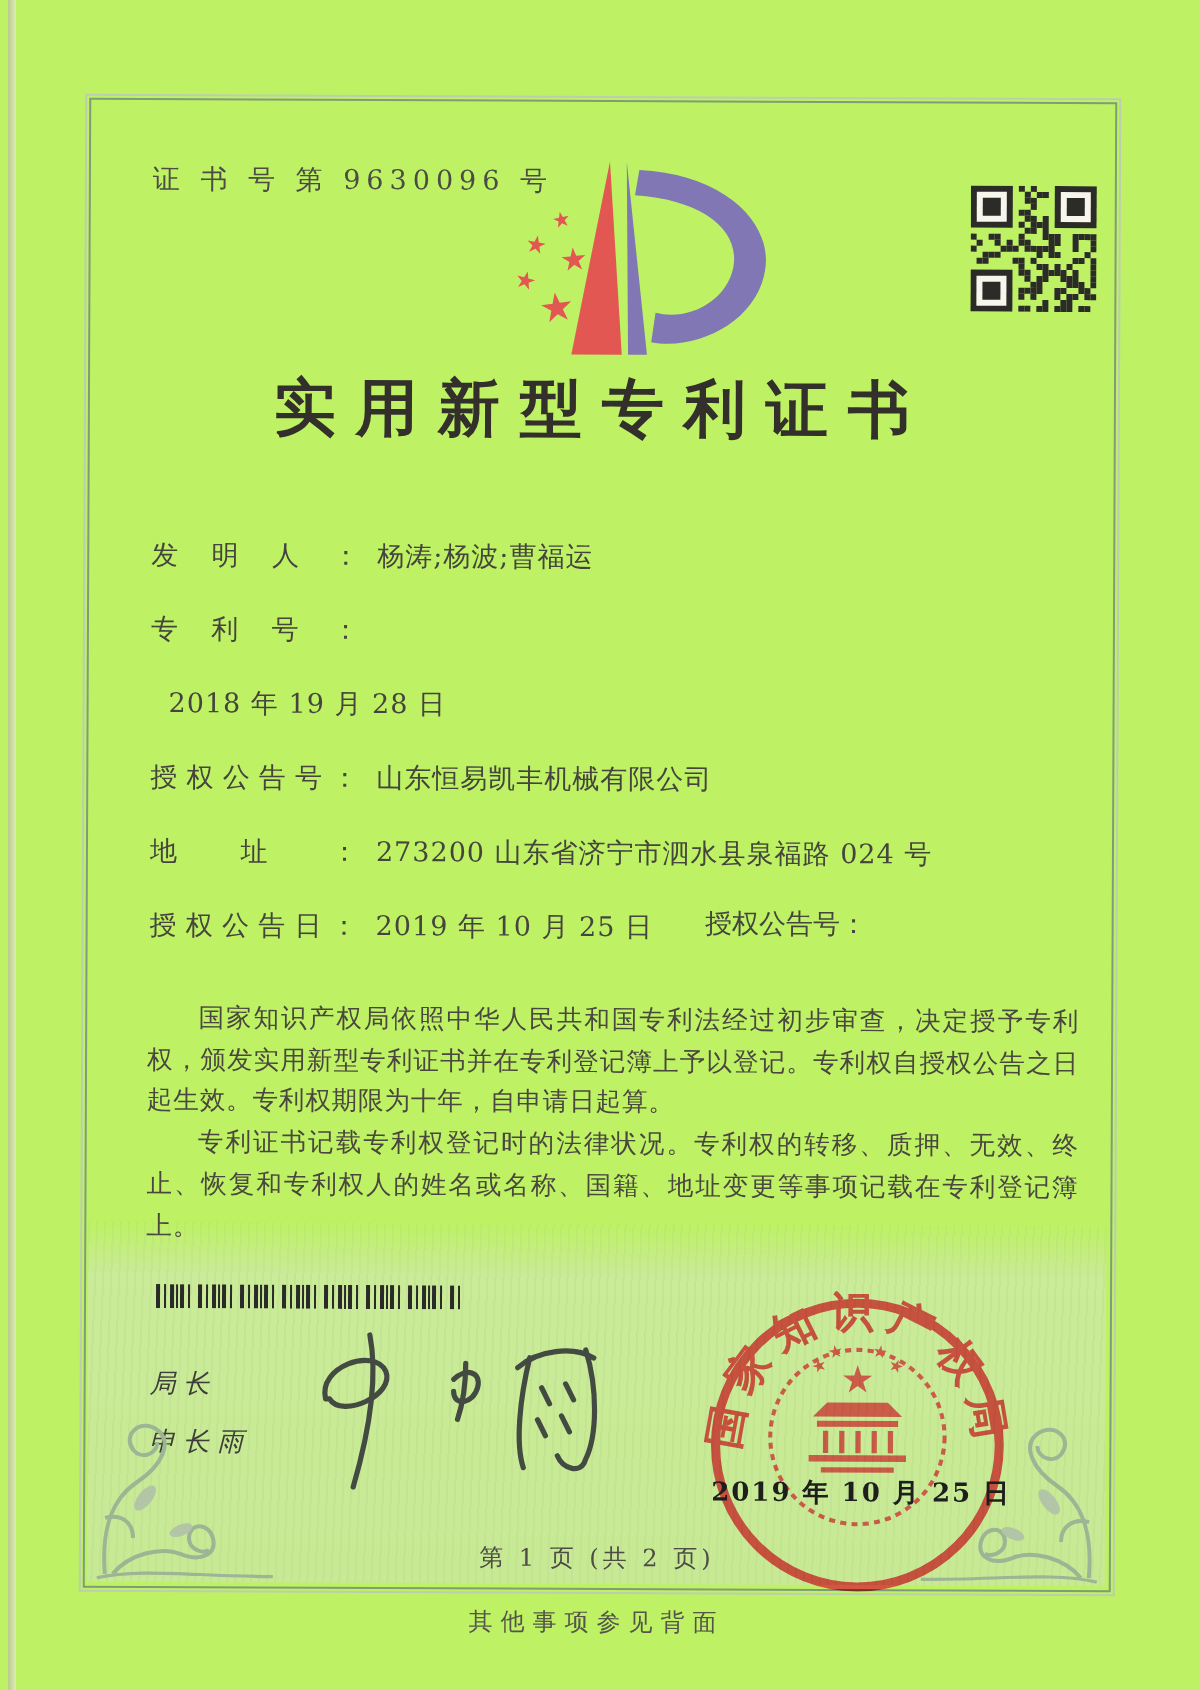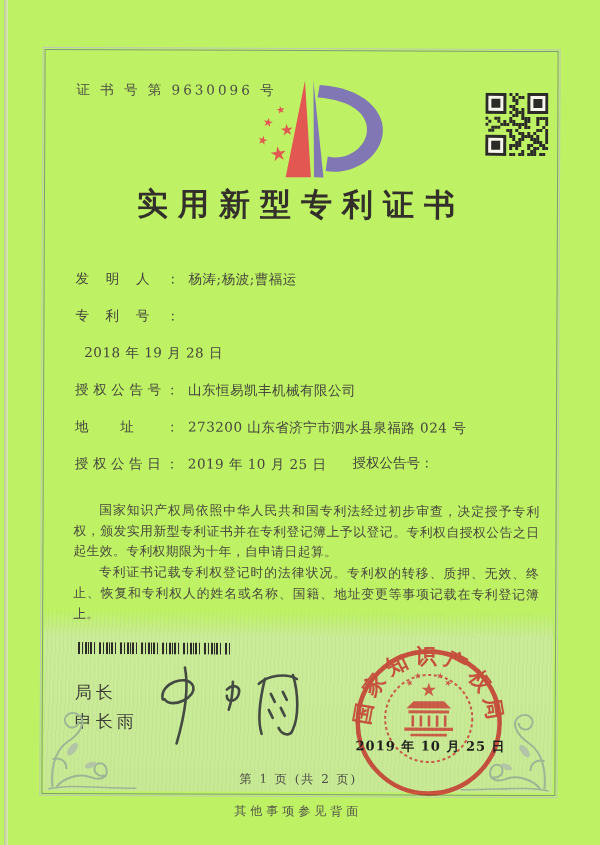--- a/index.html
+++ b/index.html
@@ -27,22 +27,22 @@
   .fields{position:absolute;left:75px;top:253px;width:464px;display:flex;
     flex-direction:column;gap:15px;font-size:13.5px;color:#45453d;}
   .f-row{display:flex;line-height:22px;white-space:nowrap;}
   .f-label{display:inline-block;width:104px;text-align:justify;text-align-last:justify;flex:none;}
   .f-value{margin-left:9px;letter-spacing:.5px;}
   .g-label2{margin-left:26px;font-family:Liberation Mono, monospace;}
   .body-text{position:absolute;left:74px;top:501px;width:466px;font-size:12.8px;
     line-height:1.62;color:#4a473f;text-align:justify;letter-spacing:.4px;}
   .body-text p{margin:0;text-indent:2em;}
   .barcode{position:absolute;left:75px;top:643px;width:156px;height:12px;}
-  .signer{position:absolute;left:76px;top:679px;font-size:17px;letter-spacing:4px;
-    line-height:29px;color:#3e3e38;}
+  .signer{position:absolute;left:76px;top:679px;font-size:13px;letter-spacing:4px;
+    line-height:29px;color:#3e3e38;font-style:italic;}
   .signature{position:absolute;left:142px;top:660px;width:180px;height:92px;}
   .seal{position:absolute;left:353px;top:645px;width:154px;height:154px;
     mix-blend-mode:multiply;opacity:.92;}
   .seal-date{position:absolute;left:357px;top:737px;width:140px;font-size:13px;
     font-weight:600;letter-spacing:1px;color:#1e1e1c;white-space:nowrap;z-index:6;}
   .footer-page{position:absolute;left:0;top:771px;width:100%;text-align:center;
     font-size:12px;letter-spacing:2px;color:#4c4c45;}
   .back-note{position:absolute;left:0;top:803px;width:100%;text-align:center;
     font-size:12px;letter-spacing:4px;color:#55544b;}
   .flourish{position:absolute;top:698px;width:94px;height:94px;}

